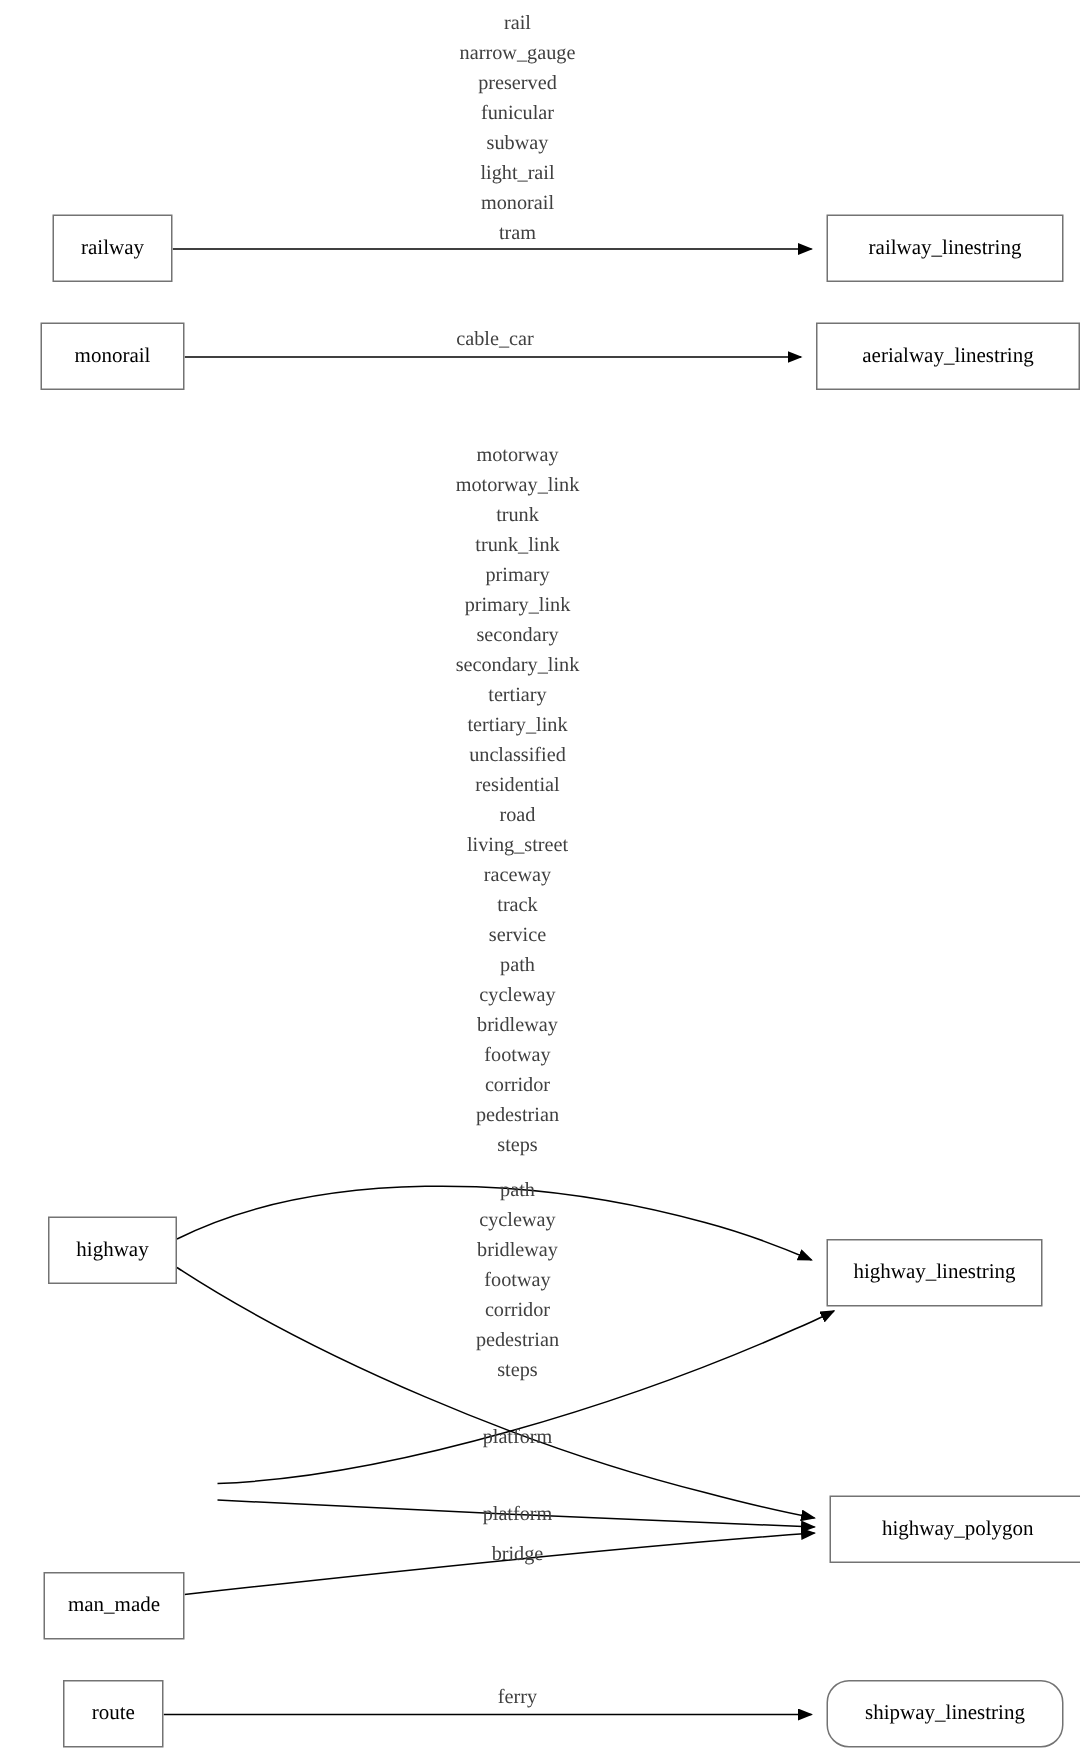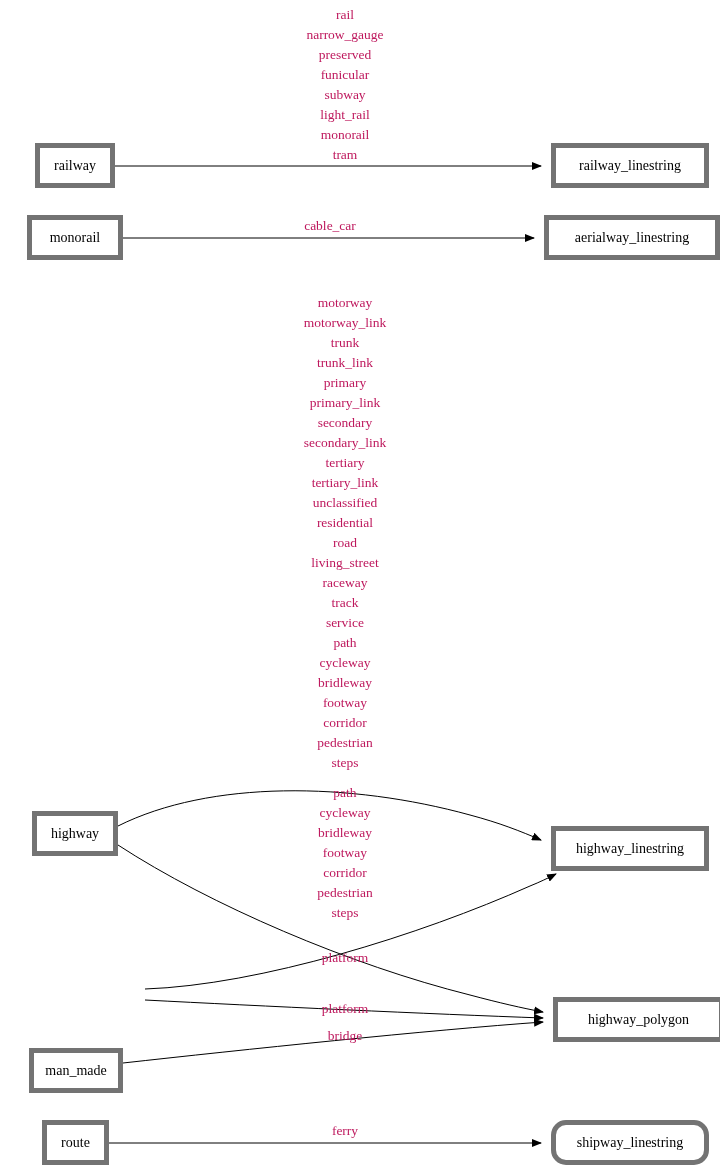--- a/index.html
+++ b/index.html
@@ -20,35 +20,35 @@
   svg.edges {
     position: absolute;
     left: 0;
     top: 0;
     width: 720px;
     height: 1172px;
   }
   .node {
     position: absolute;
     box-sizing: border-box;
-    border: 5px solid #737373;
+    border: 1px solid #737373;
     background: #ffffff;
     display: flex;
     align-items: center;
     justify-content: center;
     font-size: 14px;
     color: #000000;
     white-space: nowrap;
   }
   .edge-label {
     position: absolute;
     text-align: center;
     font-size: 13.5px;
     line-height: 20px;
-    color: #be185d;
+    color: #404040;
     white-space: pre;
     transform: translateX(-50%);
   }
 </style>
 </head>
 <body>
 
 <div id="canvas">
 
   <svg class="edges" viewBox="0 0 720 1172" xmlns="http://www.w3.org/2000/svg">
@@ -88,21 +88,21 @@
   </div>
 
   <div class="node" style="left:544px; top:215px; width:176px; height:45px;">
     <span>aerialway_linestring</span>
   </div>
 
   <div class="node" style="left:32px; top:811px; width:86px; height:45px;">
     <span>highway</span>
   </div>
 
-  <div class="node" style="left:551px; top:826px; width:158px; height:45px;">
+  <div class="node" style="left:551px; top:826px; width:144px; height:45px;">
     <span>highway_linestring</span>
   </div>
 
 
   <div class="node" style="left:553px; top:997px; width:171px; height:45px;">
     <span>highway_polygon</span>
   </div>
 
   <div class="node" style="left:29px; top:1048px; width:94px; height:45px;">
     <span>man_made</span>

